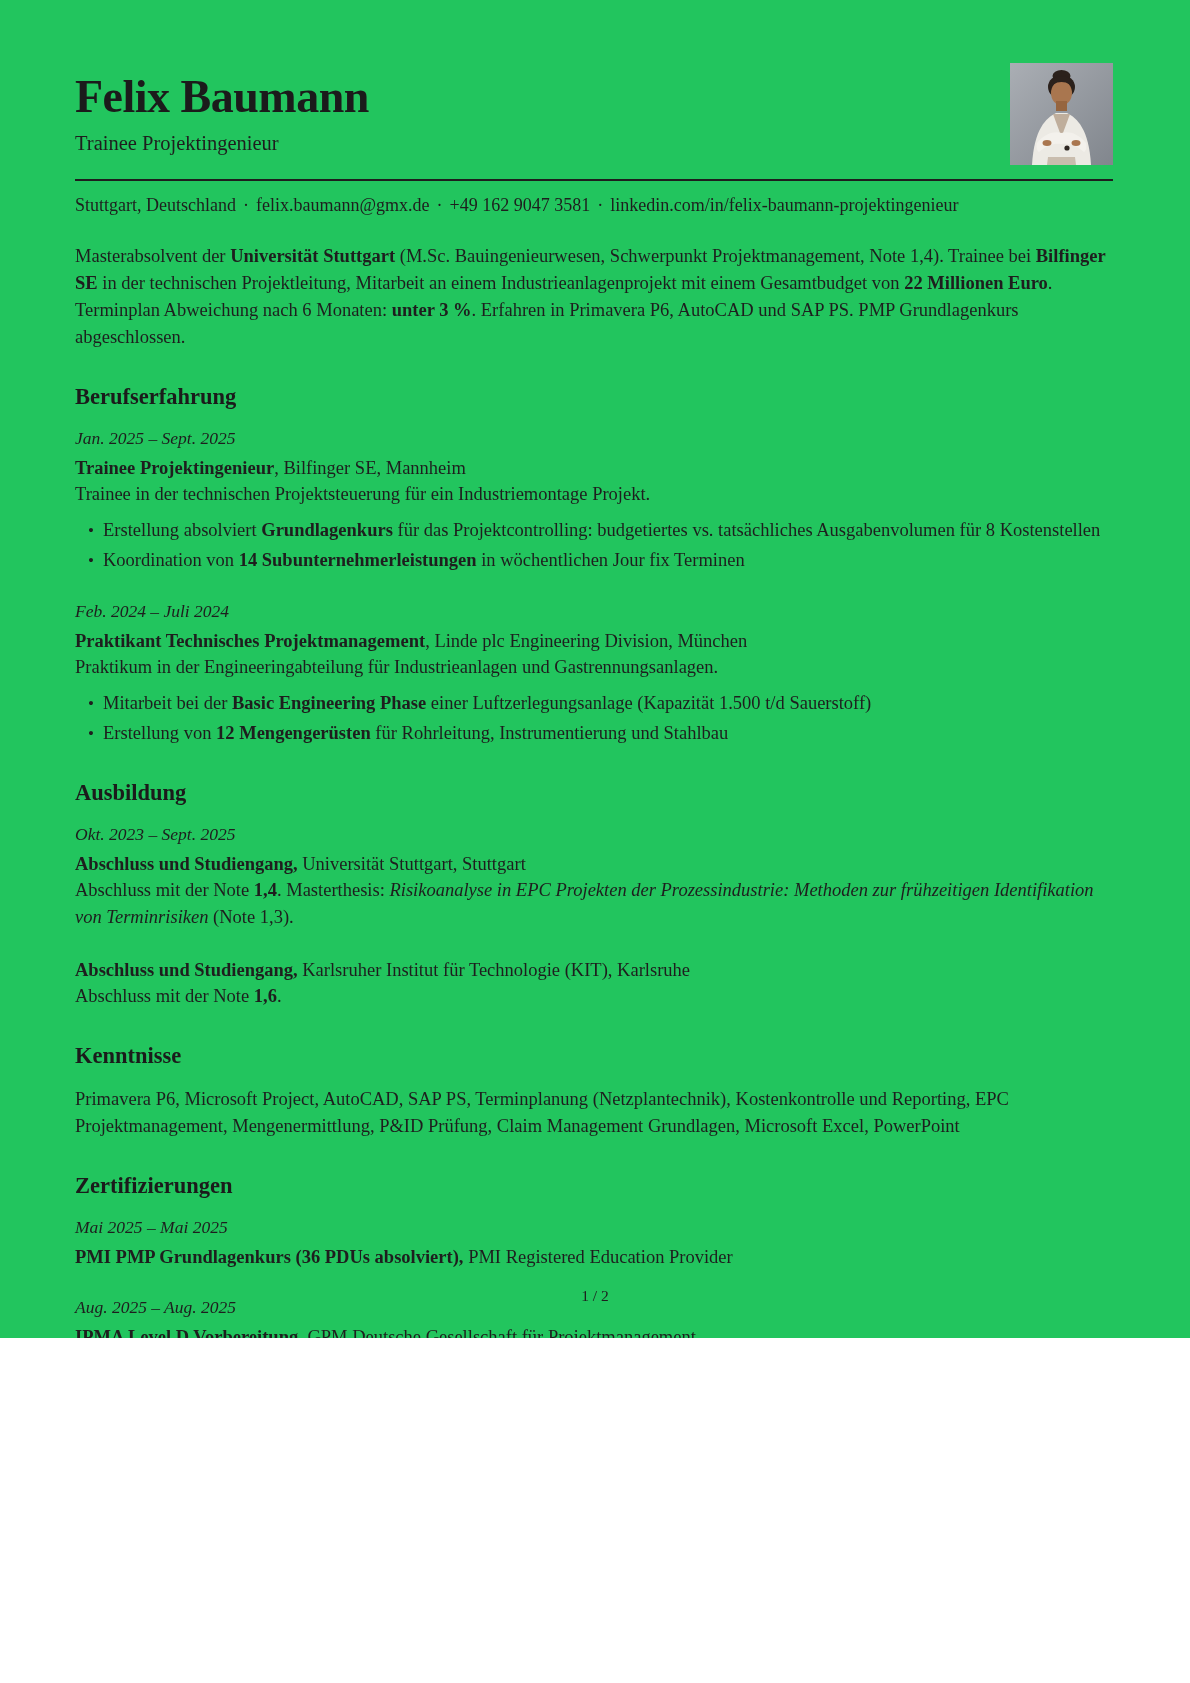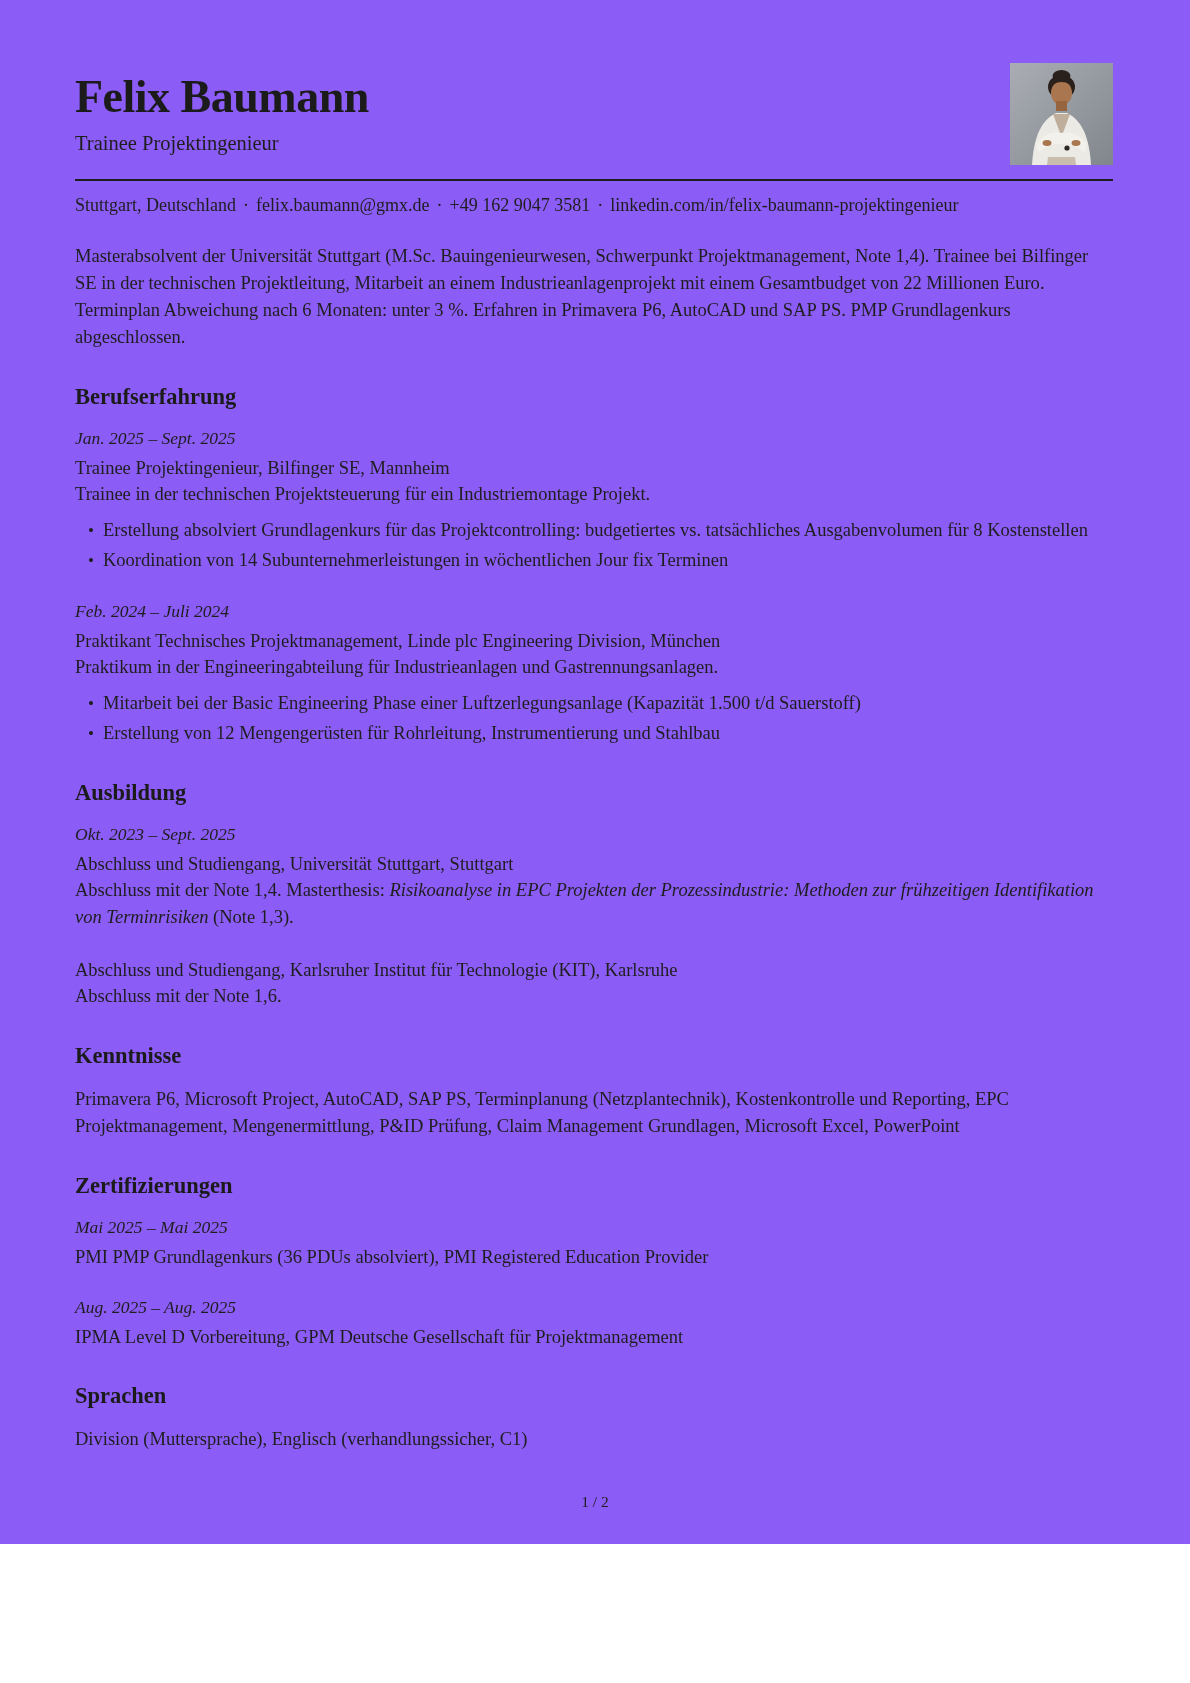--- a/index.html
+++ b/index.html
@@ -1,20 +1,20 @@
 <!DOCTYPE html>
 <html><head>
 <meta charset="utf-8">
 <style>
   html, body { margin: 0; padding: 0; background: #ffffff; }
   .page {
     position: relative;
     width: 1190px;
-    height: 1544px;
-    background: #8b5cf6;
+    height: 1338px;
+    background: #22c55e;
     font-family: "Liberation Serif", serif;
     color: #1e1e1e;
     overflow: hidden;
   }
   .content { position: absolute; left: 75px; right: 77px; top: 0; }
 
   .name {
     margin: 74px 0 0;
     font-size: 46px;
     line-height: 1.02;
@@ -63,21 +63,21 @@
   .bullets li::before {
     content: "\2022";
     position: absolute;
     left: 13px;
     top: 0;
     font-size: 17px;
   }
 
   .paragraph { margin-top: 17px; font-size: 18.5px; line-height: 27px; }
 
-  b { font-weight: normal; }
+  b { font-weight: bold; }
   i { font-style: italic; }
 
   .footer {
     position: absolute;
     left: 0; right: 0;
     bottom: 33px;
     text-align: center;
     font-size: 15.5px;
   }
 </style>

